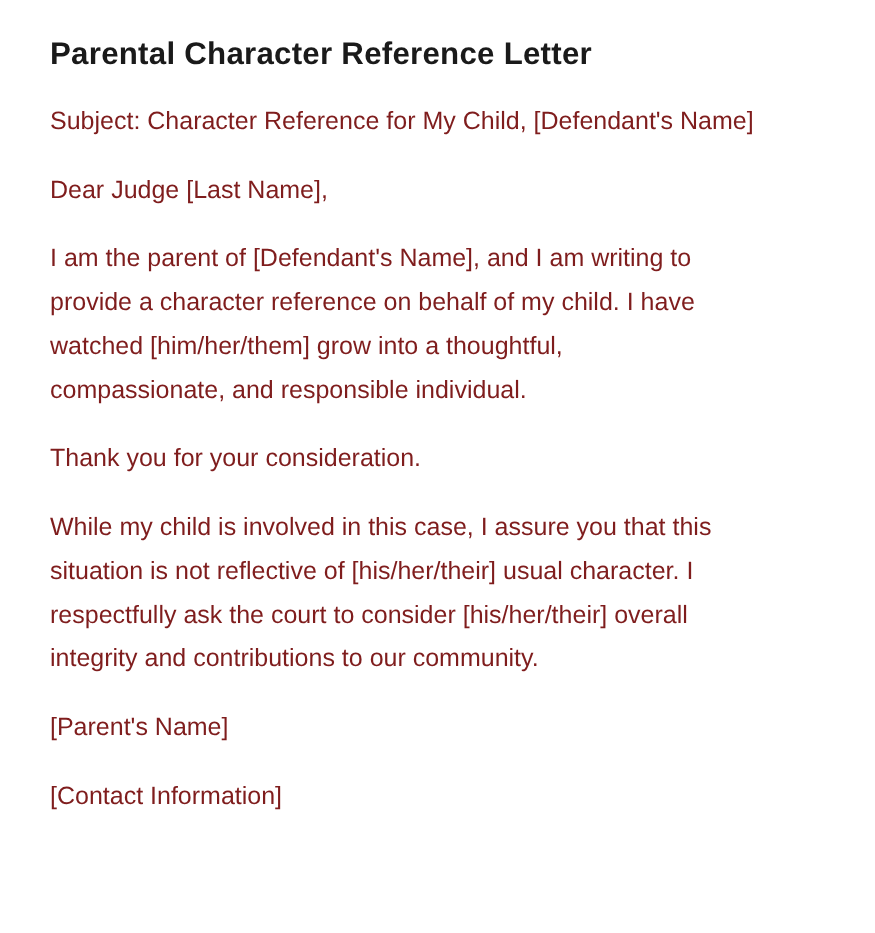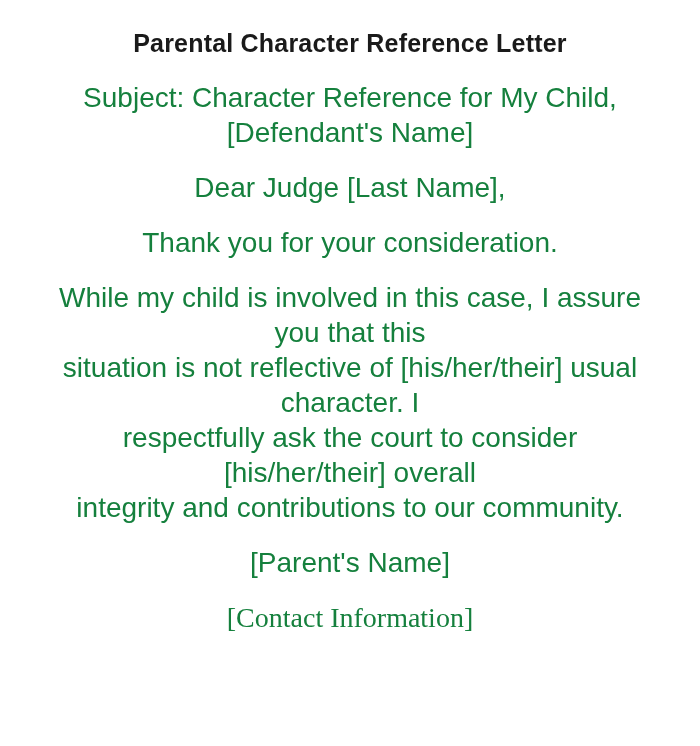--- a/index.html
+++ b/index.html
@@ -11,53 +11,55 @@
     width: 700px;
     min-height: 746px;
     font-family: "Liberation Sans", sans-serif;
     -webkit-font-smoothing: antialiased;
   }
   .page {
     box-sizing: border-box;
     width: 700px;
     padding: 28px 40px 36px 40px;
     background: #ffffff;
-    text-align: center;
   }
   .doc-title {
     margin: 0 0 22px 0;
     font-size: 25px;
     line-height: 30px;
     font-weight: 700;
     color: #1a1a1a;
     letter-spacing: 0.2px;
   }
   .doc-par {
     margin: 0 0 20px 0;
-    font-size: 28px;
+    font-size: 20px;
     line-height: 35px;
     font-weight: 400;
-    color: #15803d;
+    color: #7f1d1d;
     white-space: pre-line; 
   }
   .doc-par:last-child {
     margin-bottom: 2px;
-    font-family: Liberation Serif, serif;
   }
 </style>
 </head>
 <body>
 
 <div class="page">
   <h1 class="doc-title">Parental Character Reference Letter</h1>
 
   <p class="doc-par">Subject: Character Reference for My Child, [Defendant's Name]</p>
 
   <p class="doc-par">Dear Judge [Last Name],</p>
 
+  <p class="doc-par">I am the parent of [Defendant's Name], and I am writing to
+provide a character reference on behalf of my child. I have
+watched [him/her/them] grow into a thoughtful,
+compassionate, and responsible individual.</p>
 
   <p class="doc-par">Thank you for your consideration.</p>
 
   <p class="doc-par">While my child is involved in this case, I assure you that this
 situation is not reflective of [his/her/their] usual character. I
 respectfully ask the court to consider [his/her/their] overall
 integrity and contributions to our community.</p>
 
 
   <p class="doc-par">[Parent's Name]</p>

